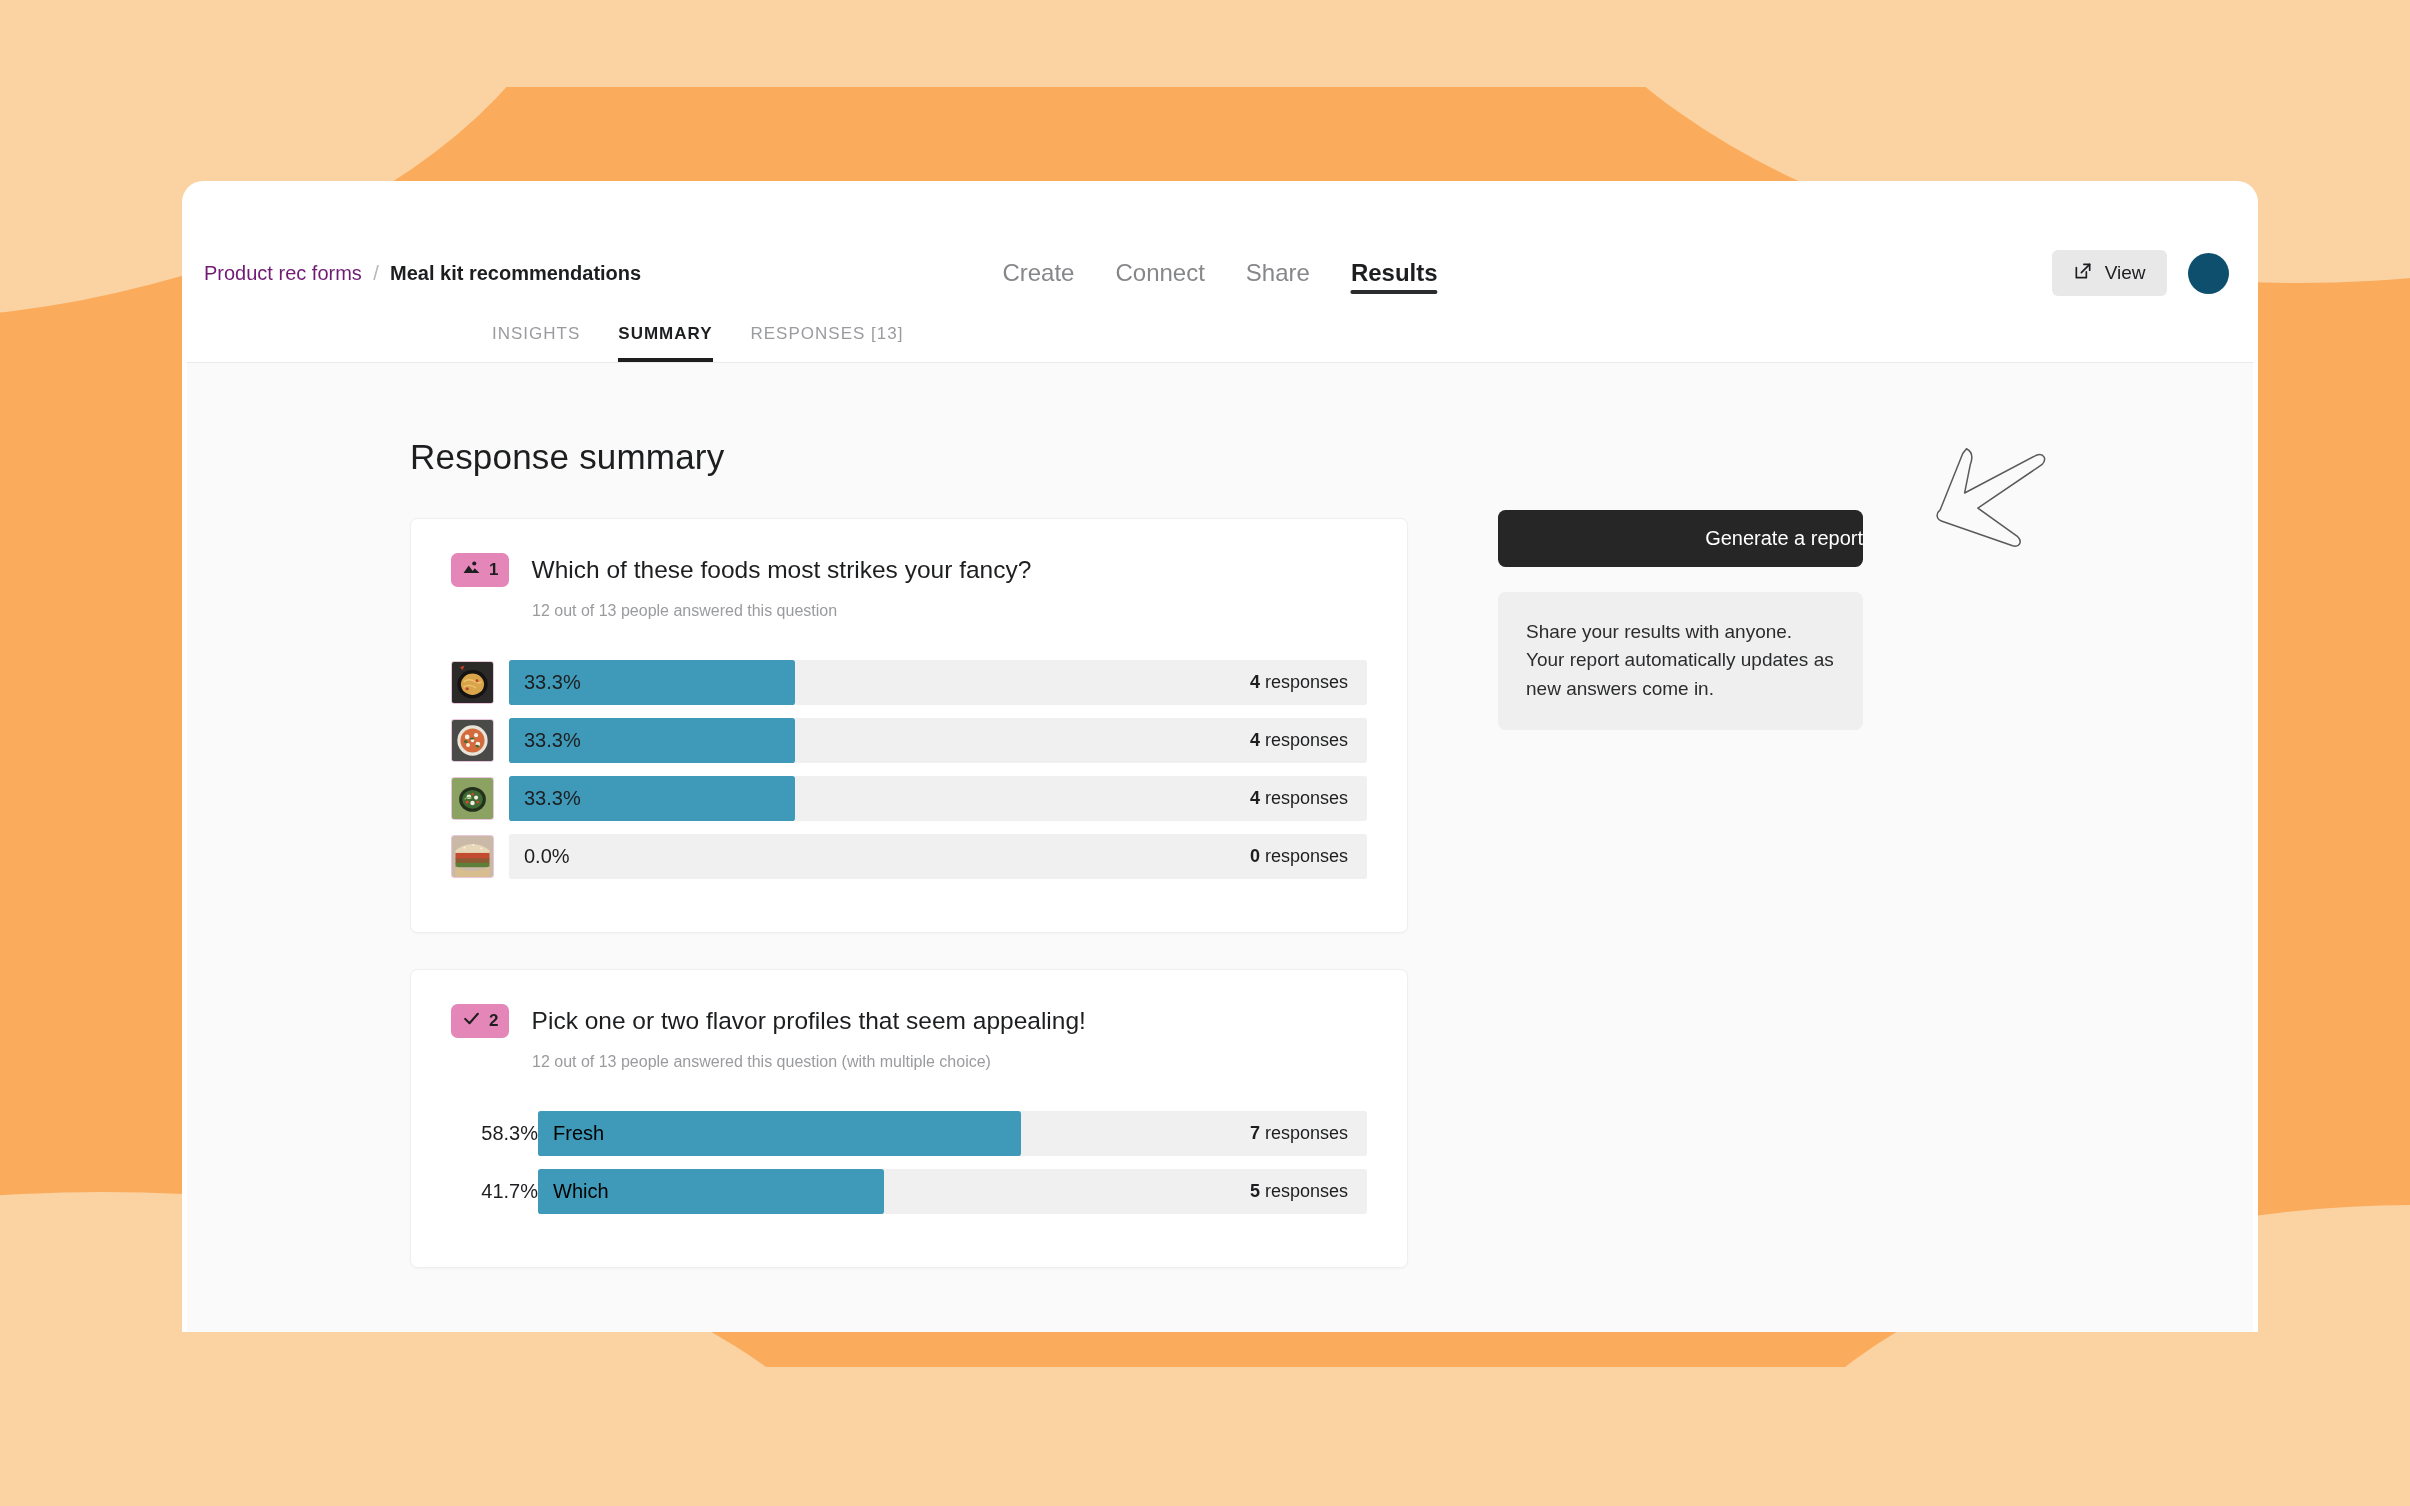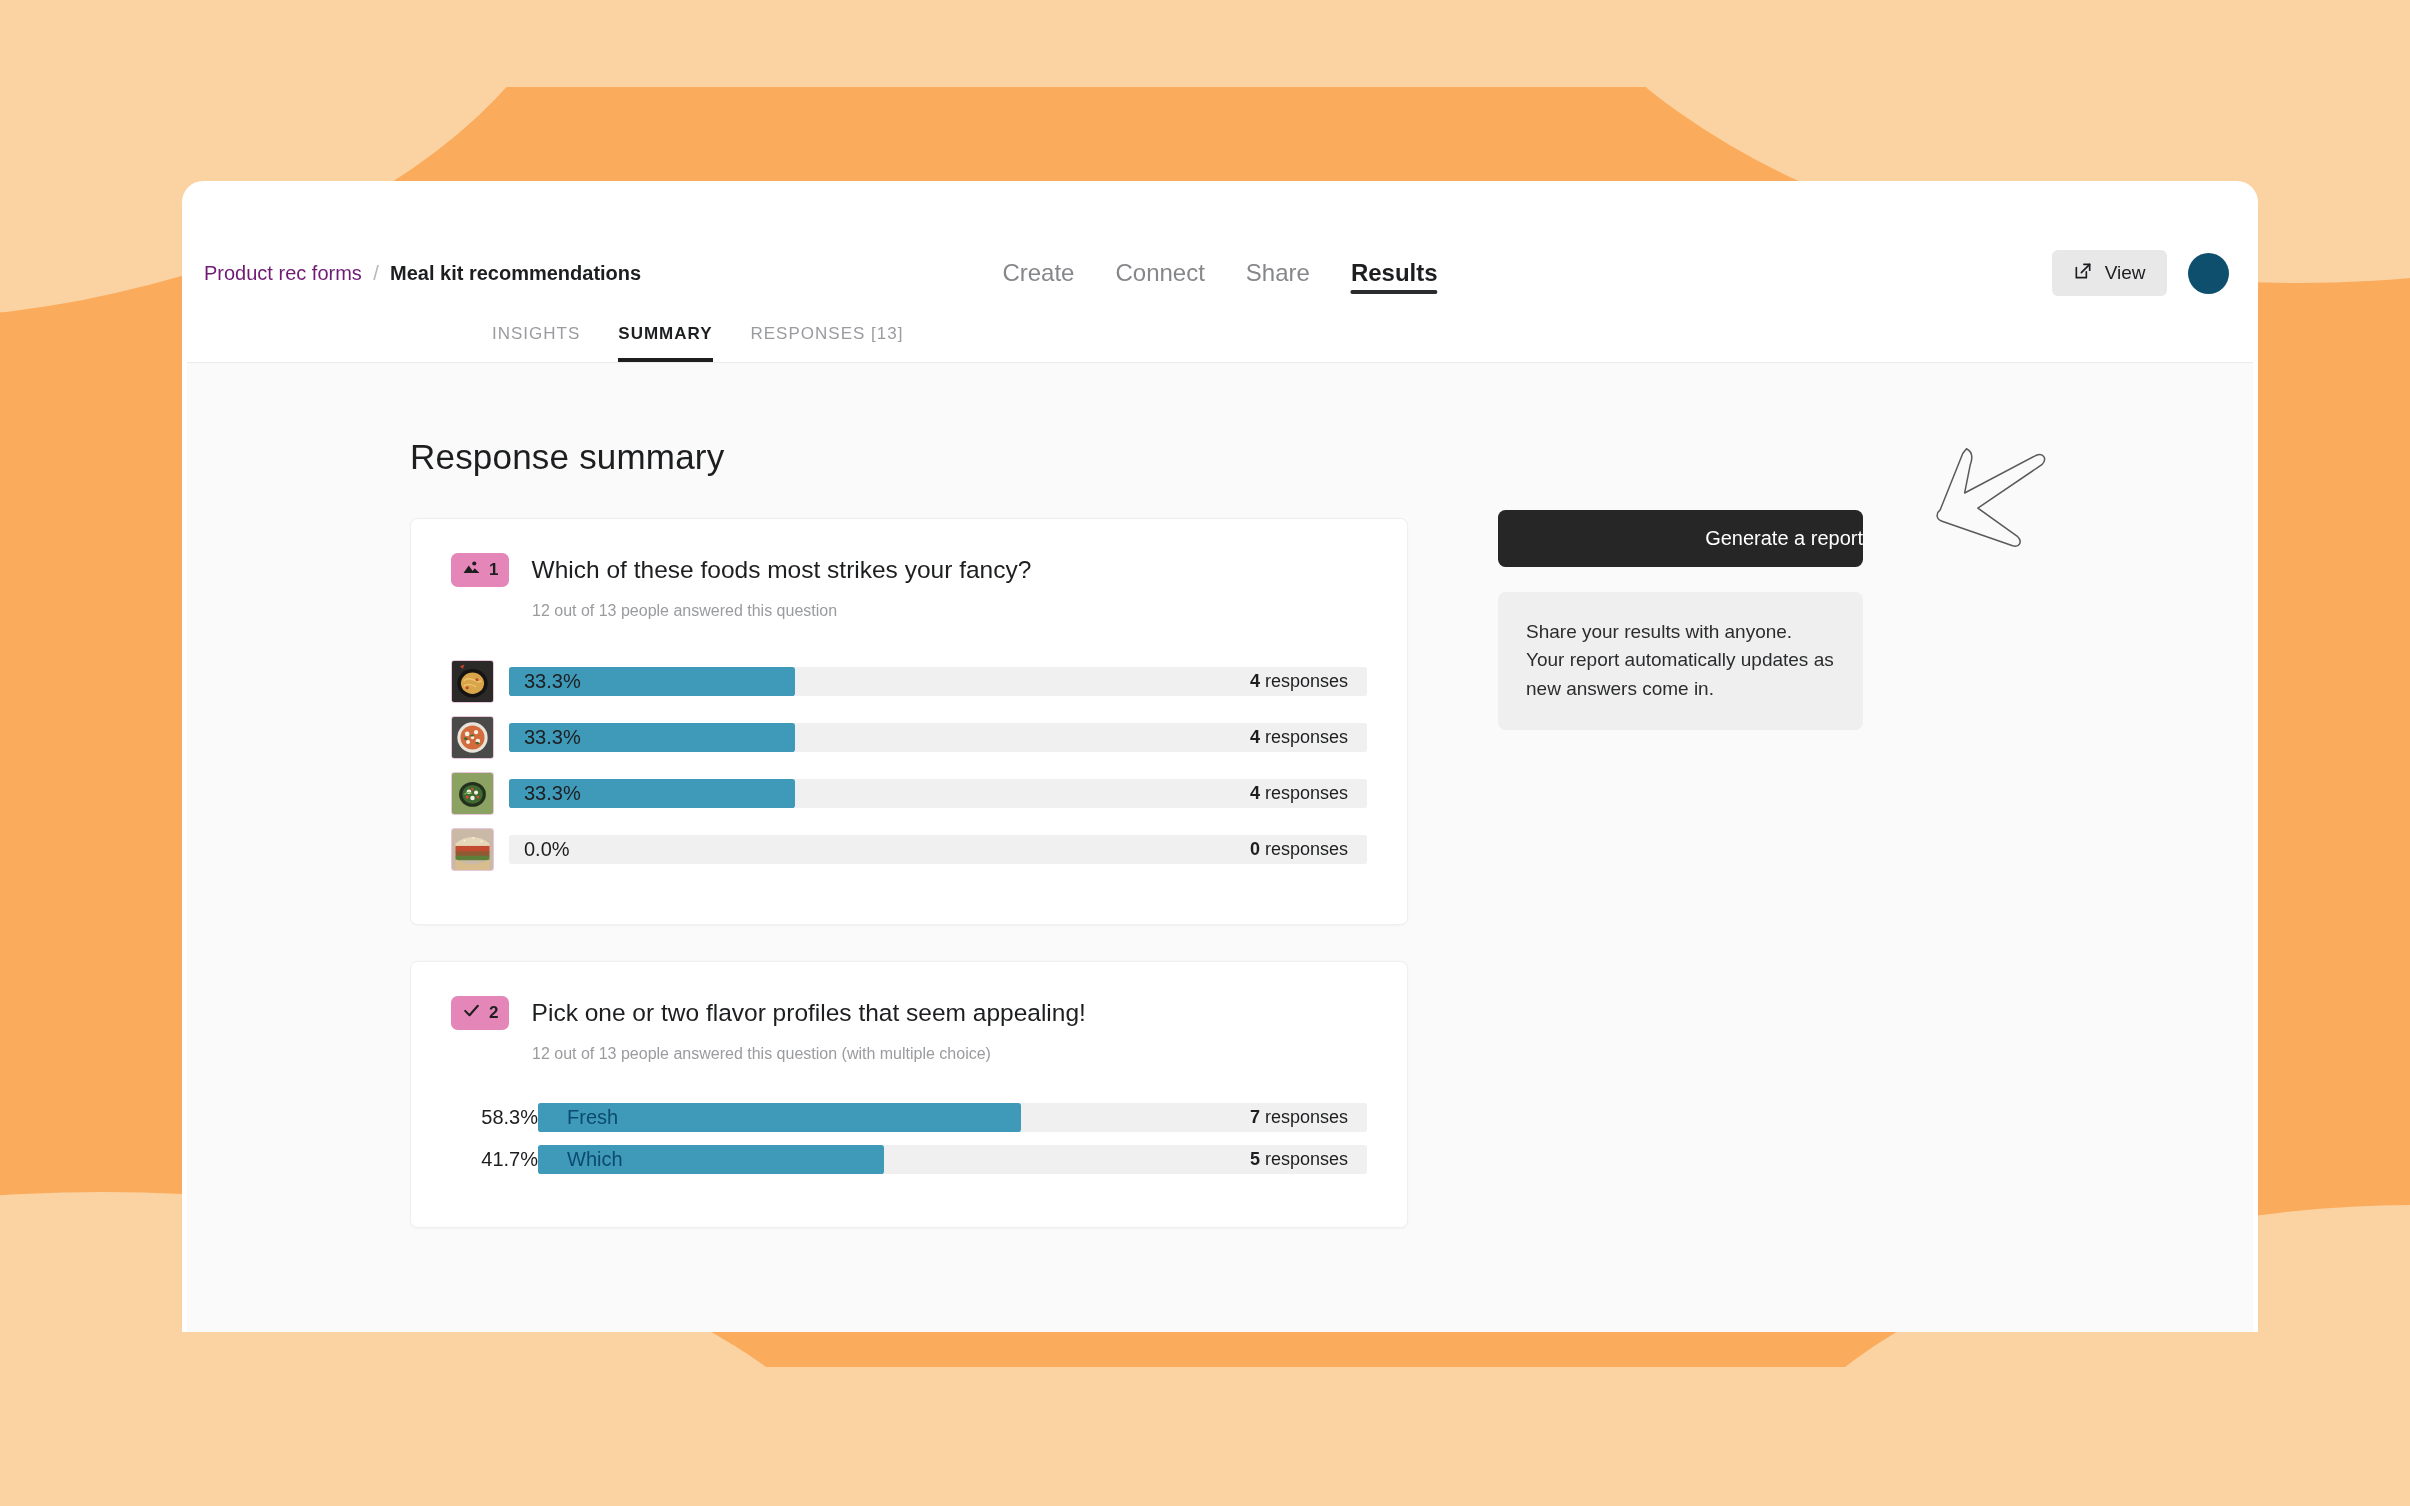--- a/index.html
+++ b/index.html
@@ -286,21 +286,21 @@
     border-radius: 2.8px;
     flex-shrink: 0;
     border: 1.9px solid #E9C6DC;
     overflow: hidden;
     position: relative;
   }
   .thumb svg { display: block; width: 100%; height: 100%; }
 
   .track {
     flex: 1;
-    height: 29px;
+    height: 45px;
     background: #F0F0F0;
     border-radius: 2.8px;
     position: relative;
     display: flex;
     align-items: center;
   }
   .fill {
     position: absolute;
     left: 0; top: 0; bottom: 0;
     background: #3E9AB8;
@@ -309,22 +309,22 @@
   .pct {
     position: relative;
     font-size: 20px;
     color: #1D1E20;
     padding-left: 15px;
     z-index: 2;
   }
   .opt-label {
     position: relative;
     font-size: 20px;
-    color: #0c4a6e;
-    padding-left: 29px;
+    color: #000000;
+    padding-left: 15px;
     z-index: 2;
   }
   .resp {
     position: absolute;
     right: 19px;
     font-size: 18px;
     color: #1D1E20;
     z-index: 2;
   }
   .resp b { font-weight: 700; }

